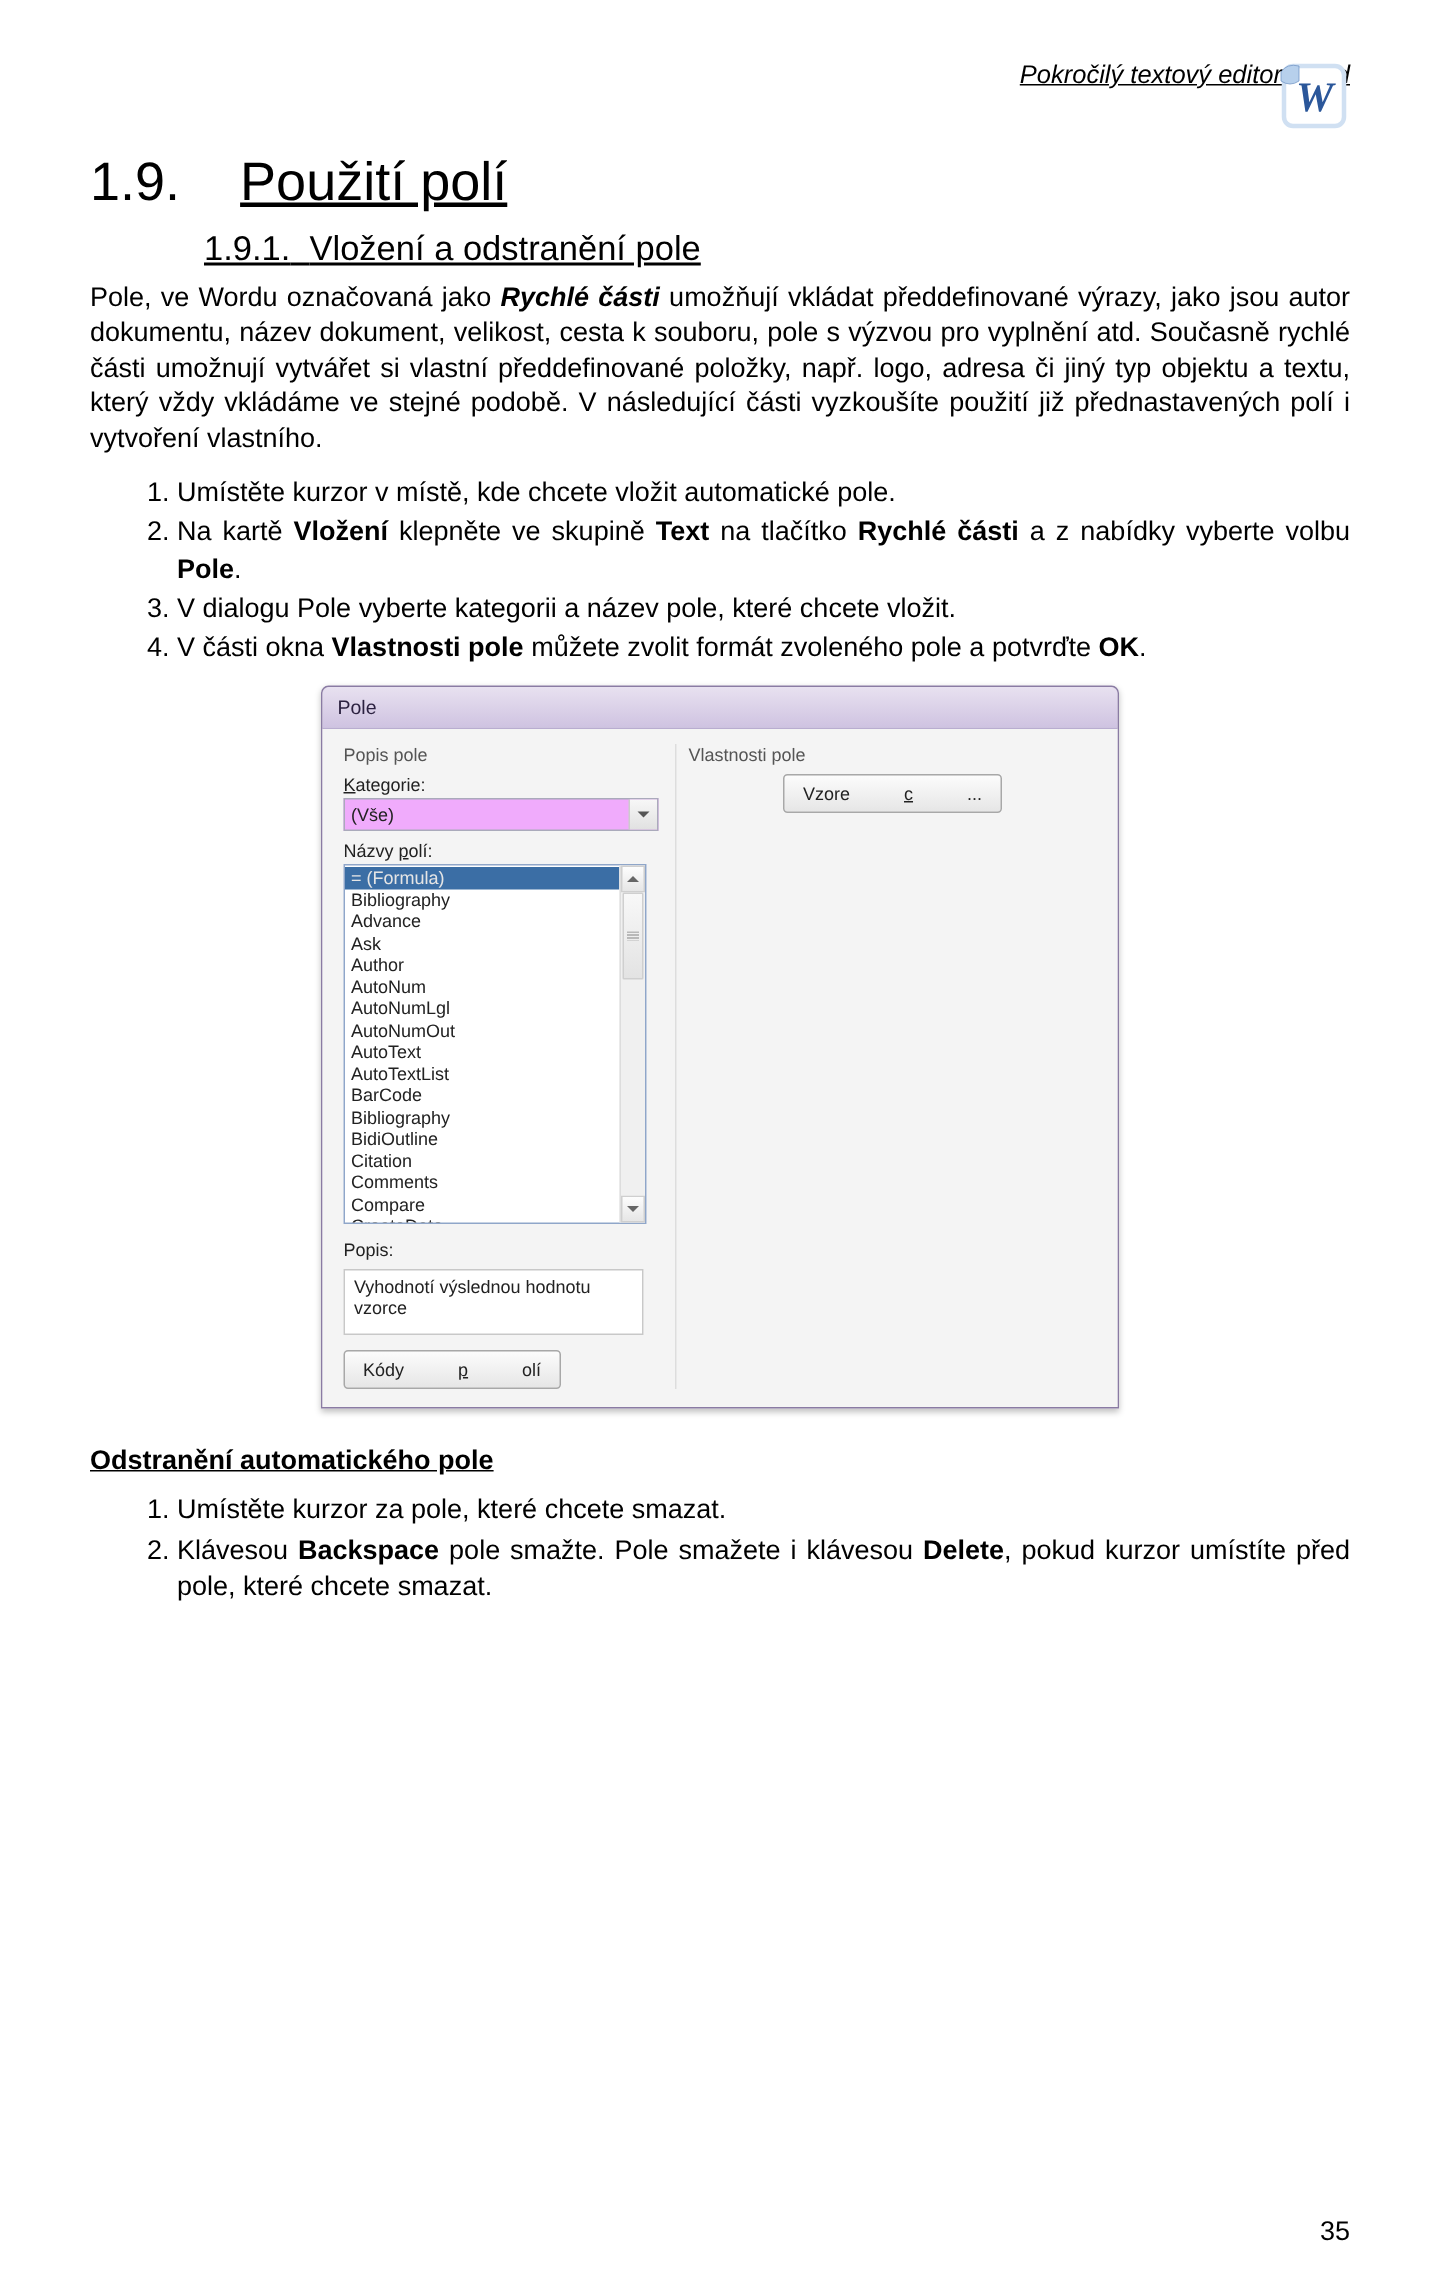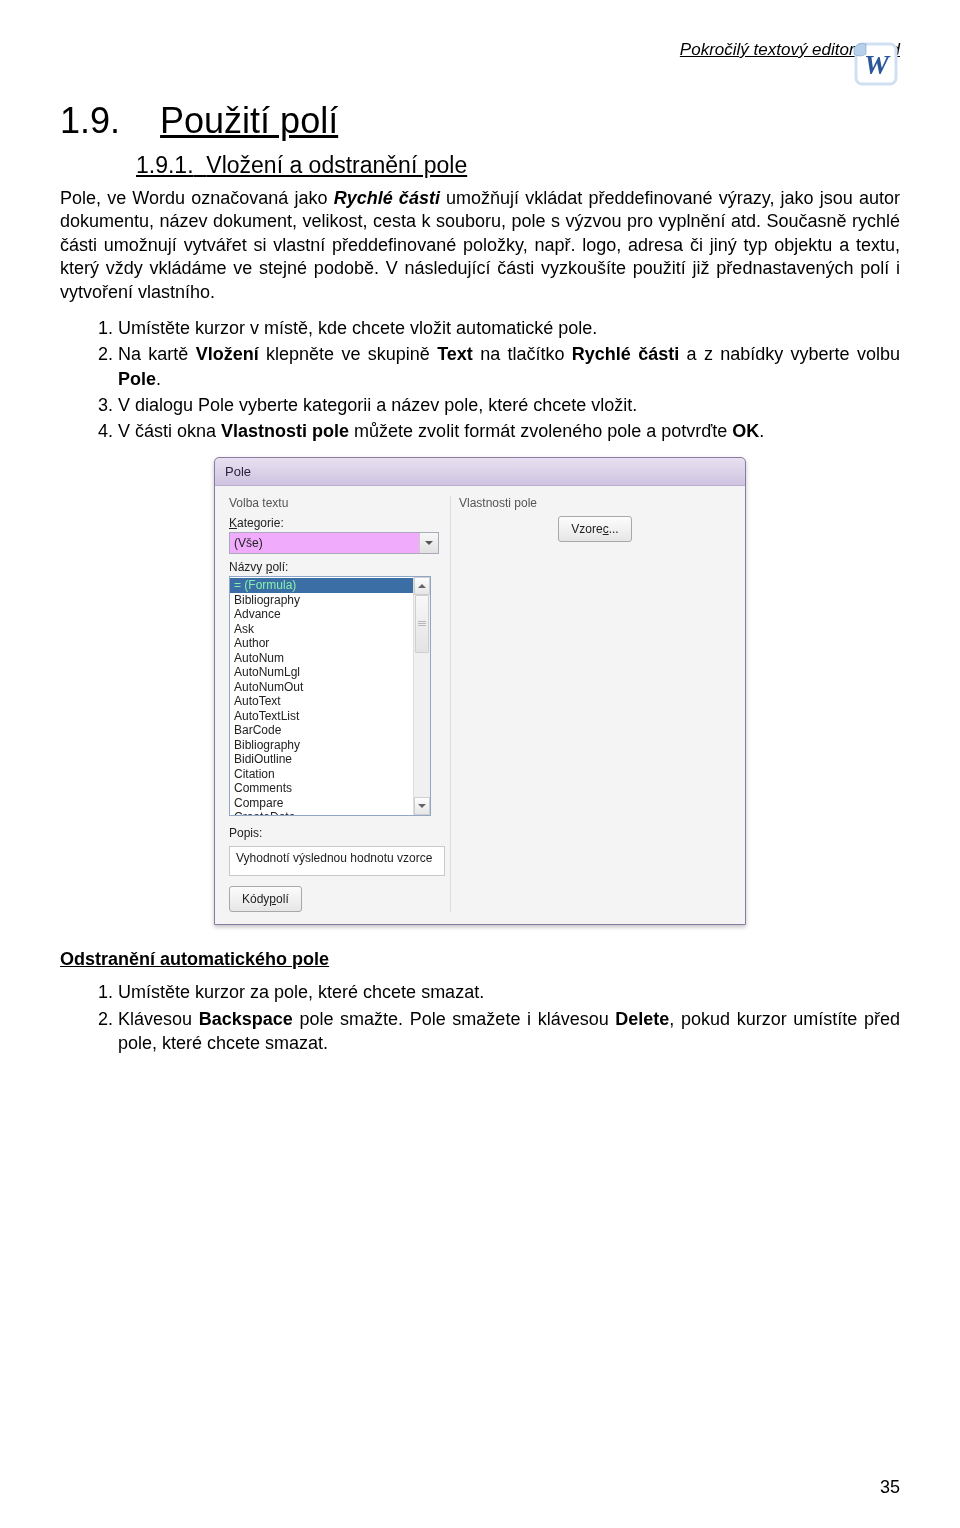--- a/index.html
+++ b/index.html
@@ -155,21 +155,21 @@
     overflow: hidden;
     padding: 1px 0;
   }
   .listbox-items .item {
     padding: 0 4px;
     line-height: 14.5px;
     white-space: nowrap;
   }
   .listbox-items .item.selected {
     background: #3b6ea5;
-    color: #86efac;
+    color: #e5e5e5;
   }
   .listbox .scrollbar {
     width: 16px;
     background: #f0f0f0;
     border-left: 1px solid #ddd;
     display: flex;
     flex-direction: column;
   }
   .scrollbar .sbtn {
     height: 16px;
@@ -203,25 +203,26 @@
     display: inline-flex;
     align-items: center;
     justify-content: center;
     background: linear-gradient(#fcfcfc,#e6e6e6);
     border: 1px solid #a8a8a8;
     border-radius: 3px;
     font-size: 12px;
     padding: 2px 12px;
     min-height: 20px;
     cursor: default;
+    gap: 36px;
   }
   .btn .ul { text-decoration: underline; }
   .desc-box {
     margin-top: 6px;
-    width: 216px;
+    width: 200px;
     background: #fff;
     border: 1px solid #c8c8c8;
     font-size: 12px;
     padding: 4px 6px 10px 6px;
     box-sizing: border-box;
   }
   .footer-btn-row {
     margin-top: 10px;
   }
   .page-num {
@@ -271,21 +272,21 @@
     <li>
       <span>V části okna </span><span class="bold">Vlastnosti pole</span><span> můžete zvolit formát zvoleného pole a potvrďte </span><span class="bold">OK</span><span>.</span>
     </li>
   </ol>
 
   <div class="dialog-wrap">
     <div class="dialog">
       <div class="dlg-title">Pole</div>
       <div class="dlg-body">
         <div class="dlg-left">
-          <div class="grp-label">Volba textu</div>
+          <div class="grp-label">Popis pole</div>
 
           <div class="field-label">
             <span class="ul">K</span><span>ategorie:</span>
           </div>
           <div class="combo">
             <span>(Vše)</span>
             <span class="arrow"></span>
           </div>
 
           <div class="field-label" style="margin-top:6px">

